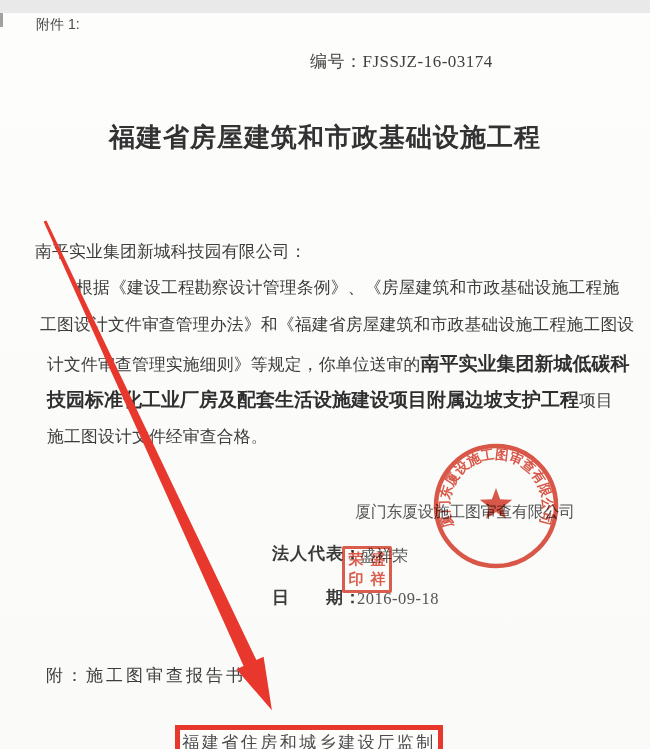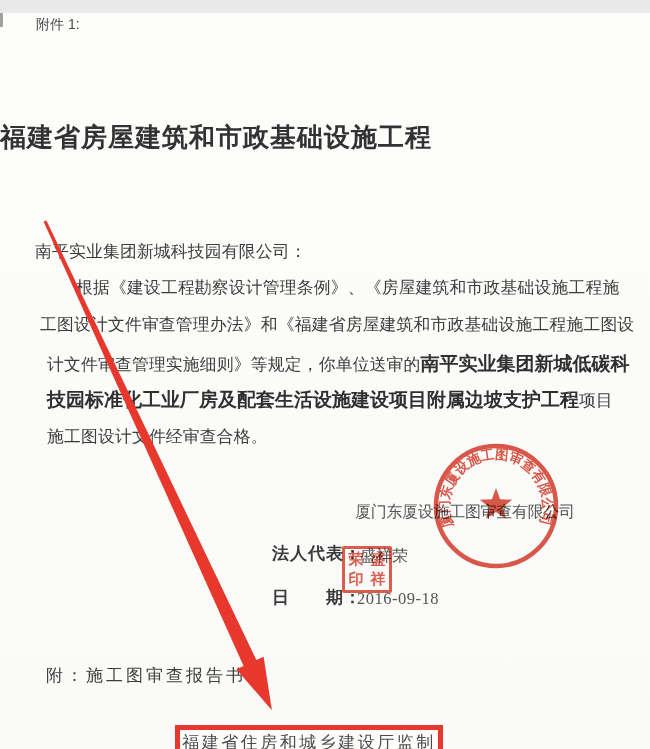--- a/index.html
+++ b/index.html
@@ -6,21 +6,21 @@
   .page{
     position:relative;width:650px;height:749px;margin:13px auto;
     background:linear-gradient(180deg,#fdfdfc 0%,#fbfbfa 60%,#fafaf8 100%);
     overflow:hidden;
     font-family:"Liberation Serif","DejaVu Serif",serif;
     color:#3b3b3b;
   }
   .abs{position:absolute;white-space:nowrap;}
   .attach-label{left:36px;top:3px;font-size:14px;color:#4a4a4a;font-family:"Liberation Sans","DejaVu Sans",sans-serif;}
   .doc-number{left:310px;top:37px;font-size:17px;color:#3f3f3f;letter-spacing:.5px;}
-  .title{left:0;width:650px;font-size:26px;font-weight:700;color:#323232;letter-spacing:1px;}
+  .title{left:0;width:650px;text-align:center;font-size:26px;font-weight:700;color:#323232;letter-spacing:1px;}
   .title1{top:107px;}
   .title2{top:156px;}
   .body-line{font-size:16.8px;color:#3c3c3c;letter-spacing:.2px;}
   .addressee{left:35px;top:227px;}
   .bl1{left:76px;top:263px;}
   .bl2{left:40px;top:300px;}
   .bl3{left:47px;top:338px;}
   .bl4{left:47px;top:374px;}
   .bl5{left:47px;top:412px;}
   .bold-seg{font-family:"Liberation Sans","DejaVu Sans",sans-serif;font-weight:700;font-size:19px;color:#2f2f2f;letter-spacing:0;}
@@ -55,20 +55,23 @@
 </style>
 </head>
 <body>
 
 <div class="page">
 
   <div class="abs edge-smudge"></div>
 
   <div class="abs attach-label">附件 1:</div>
 
+  <div class="abs doc-number">
+    <span>编号：</span><span>FJSSJZ-16-03174</span>
+  </div>
 
   <div class="abs title title1">福建省房屋建筑和市政基础设施工程</div>
 
   <div class="abs body-line addressee">南平实业集团新城科技园有限公司：</div>
 
   <div class="abs body-line bl1">根据《建设工程勘察设计管理条例》、《房屋建筑和市政基础设施工程施</div>
   <div class="abs body-line bl3">
     <span>计文件审查管理实施细则》等规定，你单位送审的</span><span class="bold-seg">南平实业集团新城低碳科</span>
   </div>
   <div class="abs body-line bl2">工图设计文件审查管理办法》和《福建省房屋建筑和市政基础设施工程施工图设</div>

